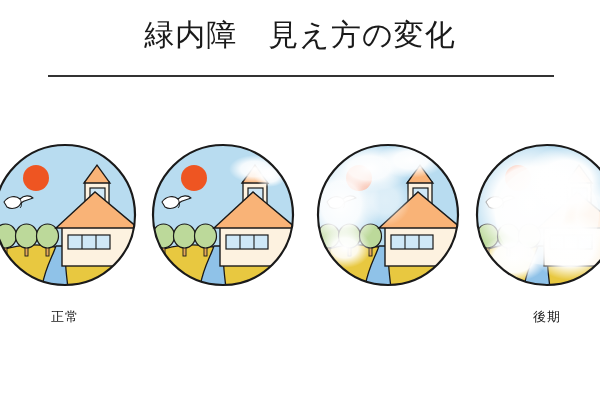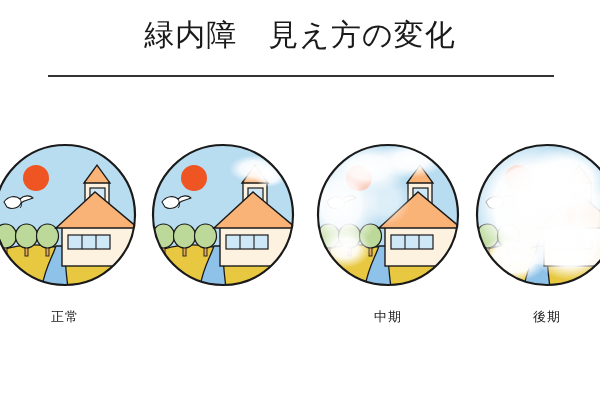--- a/index.html
+++ b/index.html
@@ -229,21 +229,20 @@
         <g>
           <ellipse cx="26" cy="62" rx="40" ry="46" fill="url(#haze2a)"></ellipse>
           <ellipse cx="54" cy="26" rx="42" ry="24" fill="url(#haze2a)"></ellipse>
           <ellipse cx="96" cy="18" rx="34" ry="18" fill="url(#haze2a)"></ellipse>
           <ellipse cx="30" cy="106" rx="26" ry="20" fill="url(#haze2a)"></ellipse>
           <ellipse cx="70" cy="58" rx="26" ry="26" fill="url(#haze2a)" opacity="0.55"></ellipse>
         </g>
       </g>
       <circle cx="73" cy="73" r="70" fill="none" stroke="#1a1a1a" stroke-width="2.2"></circle>
     </svg>
-    <div class="panel-label">中期</div>
   </div>
 
   <div class="panel" id="panel-3">
     <svg class="panel-svg" viewBox="0 0 146 146">
       <defs>
         <clipPath id="clip3">
             <circle cx="73" cy="73" r="70"></circle>
           </clipPath>
         <radialGradient id="haze3a" cx="50%" cy="50%" r="50%">
           <stop offset="0%" stop-color="#ffffff" stop-opacity="1"></stop>

